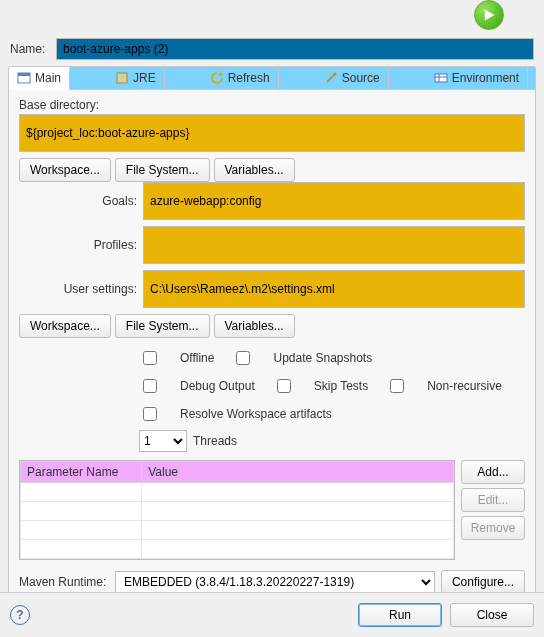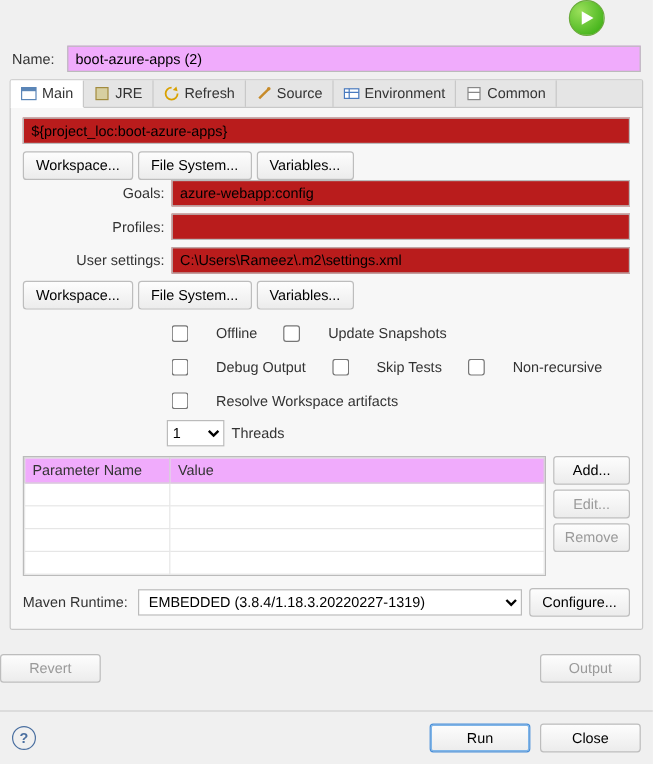--- a/index.html
+++ b/index.html
@@ -2,29 +2,29 @@
 <html><head>
 <meta charset="utf-8">
 <style>
   * { box-sizing: border-box; font-family: "Segoe UI", Tahoma, sans-serif; font-size: 12px; }
   body { margin: 0; background: #f0f0f0; width: 544px; height: 637px; overflow: hidden; color: #333; }
   .topbar { height: 30px; display:flex; justify-content:flex-end; align-items:flex-start; padding: 0 40px 0 0;}
   .run-big { width:30px; height:30px; border-radius:50%; background: radial-gradient(circle at 30% 30%, #9adf5a, #2fa90b); border:1px solid #6aaa3b; display:flex; align-items:center; justify-content:center; }
   .run-big svg { width:14px; height:14px; }
   .name-row { display:flex; align-items:center; gap:6px; padding: 8px 10px 6px 10px; }
   .name-row label { width:40px; }
-  .name-row input { flex:1; height:22px; border:1px solid #bbb; padding: 0 6px; background:#f0abfc; }
+  .name-row input { flex:1; height:22px; border:1px solid #bbb; padding: 0 6px; background:#0369a1; }
   .panel { margin: 0 8px 6px 8px; border:1px solid #c8c8c8; background:#f7f7f7; border-radius:2px; }
-  .tabs { display:flex; border-bottom:1px solid #c8c8c8; background:#e5e5e5; }
+  .tabs { display:flex; border-bottom:1px solid #c8c8c8; background:#7dd3fc;gap:37px; }
   .tab { display:flex; align-items:center; gap:4px; padding: 4px 8px; border-right:1px solid #c8c8c8; cursor:default; }
   .tab.active { background:#fff; border-bottom:1px solid #fff; margin-bottom:-1px; }
   .tab svg, .tab .ico { width:14px; height:14px; }
   .panel-body { padding: 8px 10px 10px 10px; }
   .lbl { display:block; margin-bottom:2px; }
-  .textin { width:100%; height:22px; border:1px solid #bbb; background:#b91c1c; padding:0 6px; }
+  .textin { width:100%; height:38px; border:1px solid #bbb; background:#eab308; padding:0 6px; }
   .row-btns { display:flex; gap:4px; margin-top:6px; }
   .btn { height:24px; padding: 0 10px; border:1px solid #bdbdbd; background:linear-gradient(#fdfdfd,#ececec); border-radius:3px; cursor:default; }
   .btn.disabled { color:#9a9a9a; }
   .btn.primary { border-color:#4a90d9; box-shadow:0 0 0 1px #7fb5e8 inset; }
   .grid2 { display:grid; grid-template-columns: 118px 1fr; row-gap:6px; column-gap:6px; align-items:center; }
   .grid2 .rlabel { text-align:right; }
   .checks { display:flex; flex-wrap:wrap; gap: 4px 18px; margin: 10px 0 6px 120px; }
   .chk { display:flex; align-items:center; gap:20px; }
   .chk input { width:14px; height:14px; }
   .threads-row { display:flex; align-items:center; gap:6px; margin: 6px 0 8px 120px; }
@@ -102,20 +102,21 @@
     <div class="tab">
       <svg class="ico" viewBox="0 0 14 14">
           <rect x="2" y="2" width="10" height="10" fill="#fff" stroke="#888"></rect>
           <line x1="2" y1="6" x2="12" y2="6" stroke="#888"></line>
         </svg>
       <span>Common</span>
     </div>
   </div>
 
   <div class="panel-body">
+    <span class="lbl">Base directory:</span>
     <input class="textin" type="text" value="${project_loc:boot-azure-apps}" style="">
     <div class="row-btns">
       <button class="btn">Workspace...</button>
       <button class="btn">File System...</button>
       <button class="btn">Variables...</button>
     </div>
 
     <div class="grid2">
       <div class="rlabel">Goals:</div>
       <input class="textin" type="text" value="azure-webapp:config" style="">

